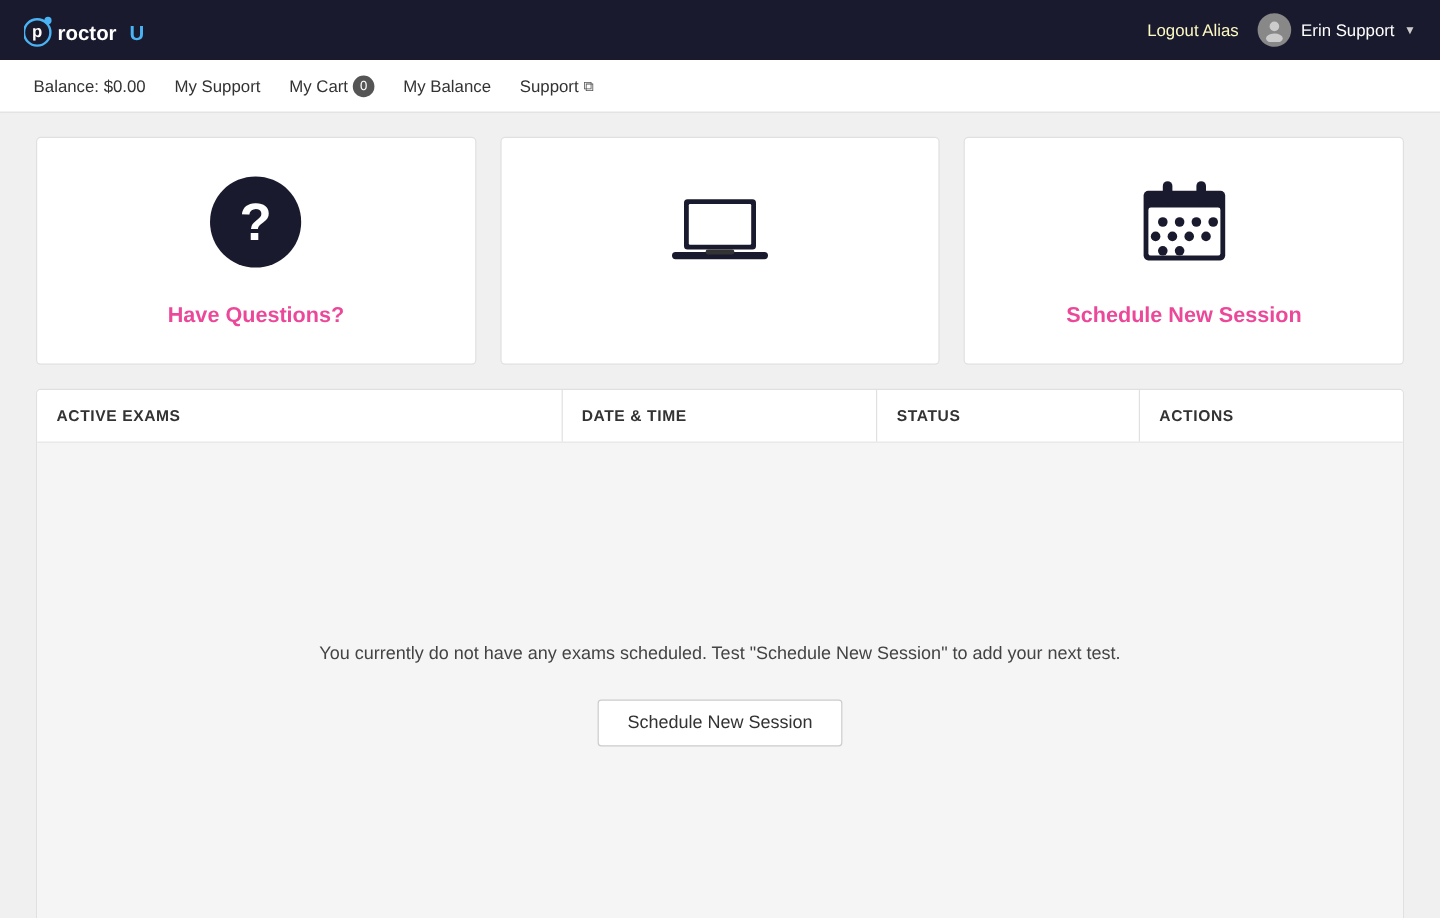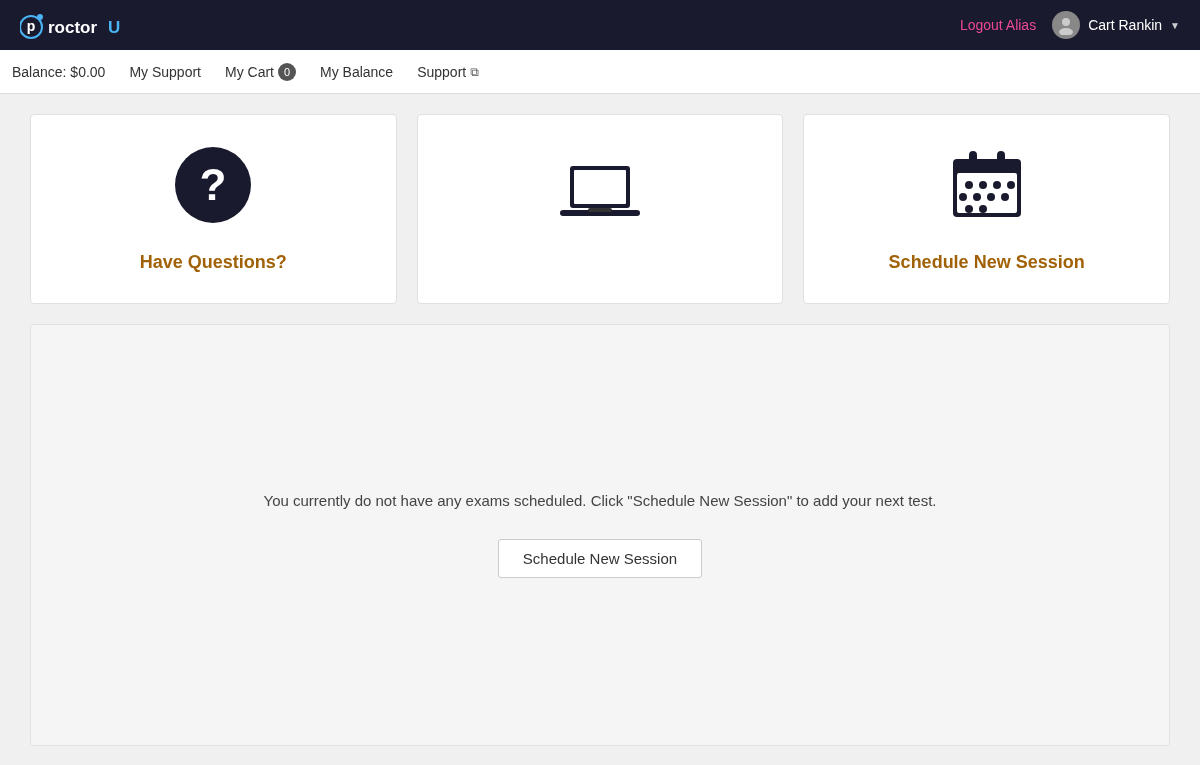--- a/index.html
+++ b/index.html
@@ -17,21 +17,21 @@
     .navbar-brand {
       display: flex;
       align-items: center;
     }
     .navbar-right {
       display: flex;
       align-items: center;
       gap: 16px;
     }
     .logout-link {
-      color: #ec4899;
+      color: #fef9c3;
       font-size: 14px;
       cursor: pointer;
       text-decoration: none;
     }
     .user-info {
       display: flex;
       align-items: center;
       gap: 8px;
       color: white;
       font-size: 14px;
@@ -49,21 +49,21 @@
       font-size: 14px;
     }
     .chevron-down { font-size: 10px; color: #ccc; }
 
     
     .subnav {
       background: white;
       border-bottom: 1px solid #ddd;
       display: flex;
       align-items: center;
-      padding: 0 12px;
+      padding: 0 28px;
       height: 44px;
       gap: 24px;
     }
     .subnav-item {
       font-size: 14px;
       color: #333;
       cursor: pointer;
       text-decoration: none;
       display: flex;
       align-items: center;
@@ -107,21 +107,21 @@
       padding: 30px 20px;
       cursor: pointer;
       transition: box-shadow 0.2s;
     }
     .card-icon {
       font-size: 64px;
       margin-bottom: 12px;
       color: #1a1a2e;
     }
     .card-link {
-      color: #a16207;
+      color: #ec4899;
       font-size: 18px;
       font-weight: bold;
       text-align: center;
     }
 
     
     .table-section {
       background: white;
       border: 1px solid #e0e0e0;
       border-radius: 4px;
@@ -192,21 +192,21 @@
   </div>
   <div class="navbar-right">
     <a class="logout-link">Logout Alias</a>
     <div class="user-info">
       <div class="user-avatar">
         <svg width="20" height="20" viewBox="0 0 20 20">
           <circle cx="10" cy="7" r="4" fill="#ccc"></circle>
           <ellipse cx="10" cy="17" rx="7" ry="4" fill="#ccc"></ellipse>
         </svg>
       </div>
-      <span>Cart Rankin</span>
+      <span>Erin Support</span>
       <span class="chevron-down">▼</span>
     </div>
   </div>
 </nav>
 
 <div class="subnav">
   <span class="subnav-item">Balance: $0.00</span>
   <a class="subnav-item">My Support</a>
   <a class="subnav-item">
     <span>My Cart</span>
@@ -263,19 +263,25 @@
           <circle cx="22" cy="64" r="4" fill="#1a1a2e"></circle>
           <circle cx="36" cy="64" r="4" fill="#1a1a2e"></circle>
         </svg>
       </div>
       <span class="card-link">Schedule New Session</span>
     </div>
 
   </div>
 
   <div class="table-section">
+    <div class="table-header">
+      <div class="table-header-cell">ACTIVE EXAMS</div>
+      <div class="table-header-cell">DATE &amp; TIME</div>
+      <div class="table-header-cell">STATUS</div>
+      <div class="table-header-cell">ACTIONS</div>
+    </div>
     <div class="table-body">
-      <p class="empty-message">You currently do not have any exams scheduled. Click "Schedule New Session" to add your next test.</p>
+      <p class="empty-message">You currently do not have any exams scheduled. Test "Schedule New Session" to add your next test.</p>
       <button class="schedule-btn">Schedule New Session</button>
     </div>
   </div>
 
 </div>
 
 </body></html>

